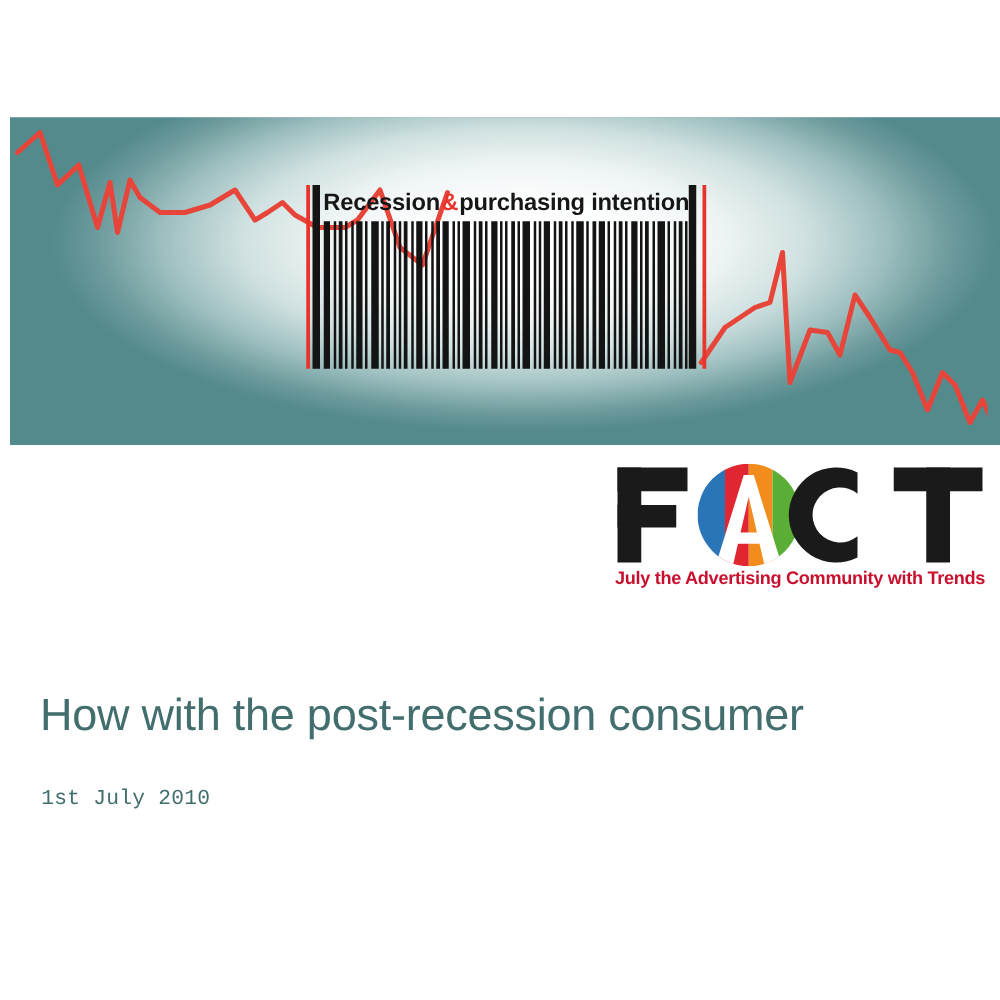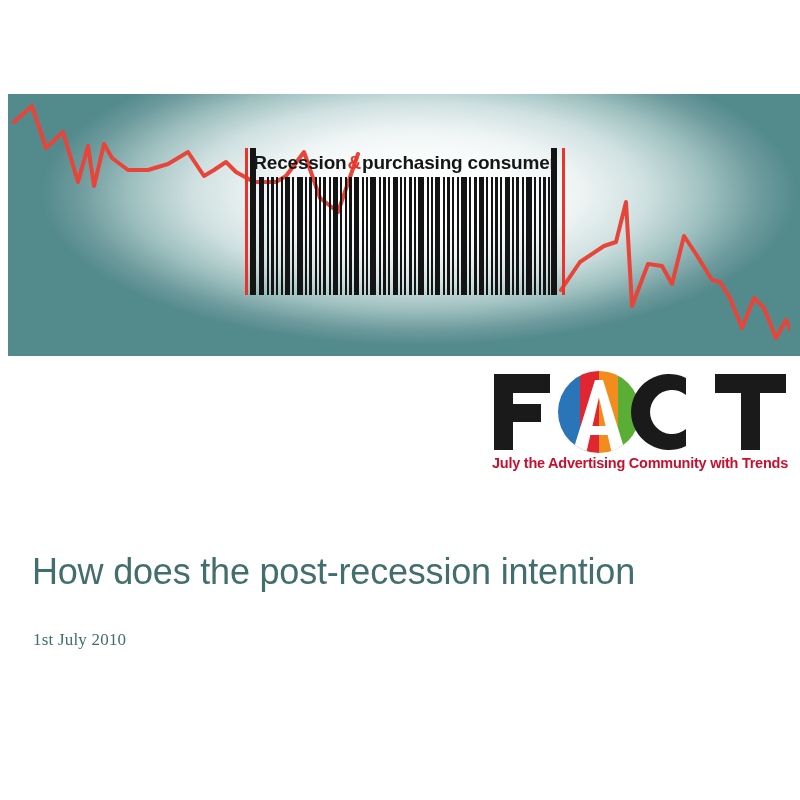--- a/index.html
+++ b/index.html
@@ -157,21 +157,21 @@
     font-weight: normal;
     color: #436e6e;
     letter-spacing: -0.2px;
   }
   .title .l2 { display: block; }
 
   .subtitle {
     position: absolute;
     left: 33px;
     top: 630px;
-    font-family: Liberation Serif, serif;
+    font-family: Liberation Mono, monospace;
     font-size: 17px;
     font-weight: normal;
     color: #436e6e;
     letter-spacing: 0.2px;
   }
 </style>
 </head>
 <body>
 
 <div id="slide">
@@ -187,21 +187,21 @@
 
     <div class="barcode">
       <div class="bc-capline left"></div>
       <div class="bc-capline right"></div>
       <div class="bc-endbar left"></div>
       <div class="bc-endbar right"></div>
 
       <div class="bc-label">
         <span>Recession </span>
           <span class="amp">&amp;</span>
-          <span> purchasing consumer</span>
+          <span> purchasing intention</span>
       </div>
 
       <div class="bc-bars" id="bc-bars">
           <i style="left: 0px; width: 5px; background: rgb(20, 20, 20);"></i>
           <i style="left: 8px; width: 2px; background: rgb(20, 20, 20);"></i>
           <i style="left: 12px; width: 3px; background: rgb(20, 20, 20);"></i>
           <i style="left: 17px; width: 2px; background: rgb(20, 20, 20);"></i>
           <i style="left: 22px; width: 2px; background: rgb(20, 20, 20);"></i>
           <i style="left: 26px; width: 5px; background: rgb(20, 20, 20);"></i>
           <i style="left: 33px; width: 2px; background: rgb(20, 20, 20);"></i>
@@ -298,18 +298,18 @@
       <g>
         <rect x="225" y="4" width="71" height="19" fill="#1a1a1a"></rect>
         <rect x="251" y="4" width="19" height="76" fill="#1a1a1a"></rect>
       </g>
     </svg>
 
     <div class="logo-tagline">July the Advertising Community with Trends</div>
   </div>
 
   <h1 class="title">
-    <span class="l1">How does the post-recession intention</span>
+    <span class="l1">How with the post-recession consumer</span>
   </h1>
 
   <div class="subtitle">1st July 2010</div>
 
 </div>
 
 </body></html>

